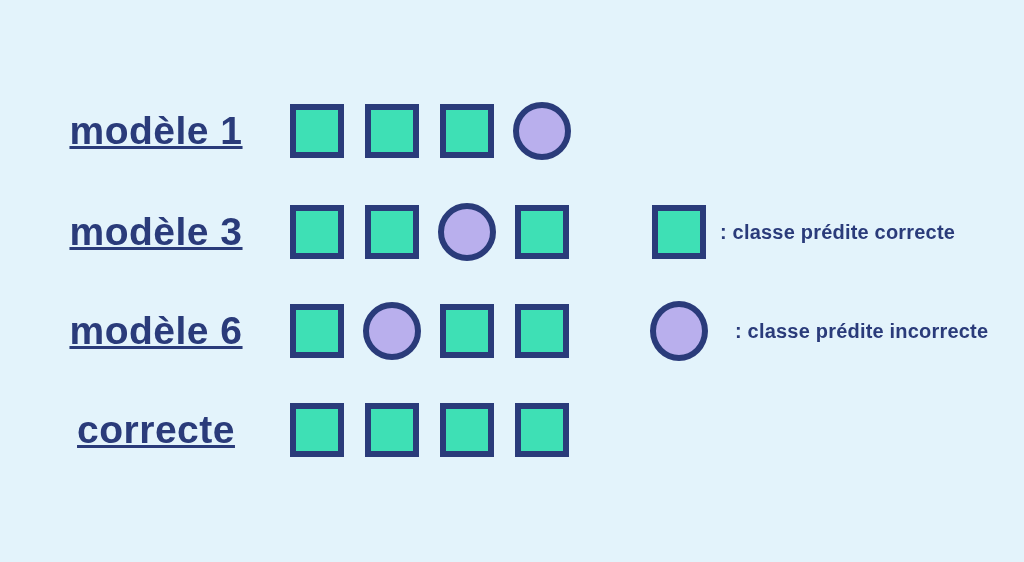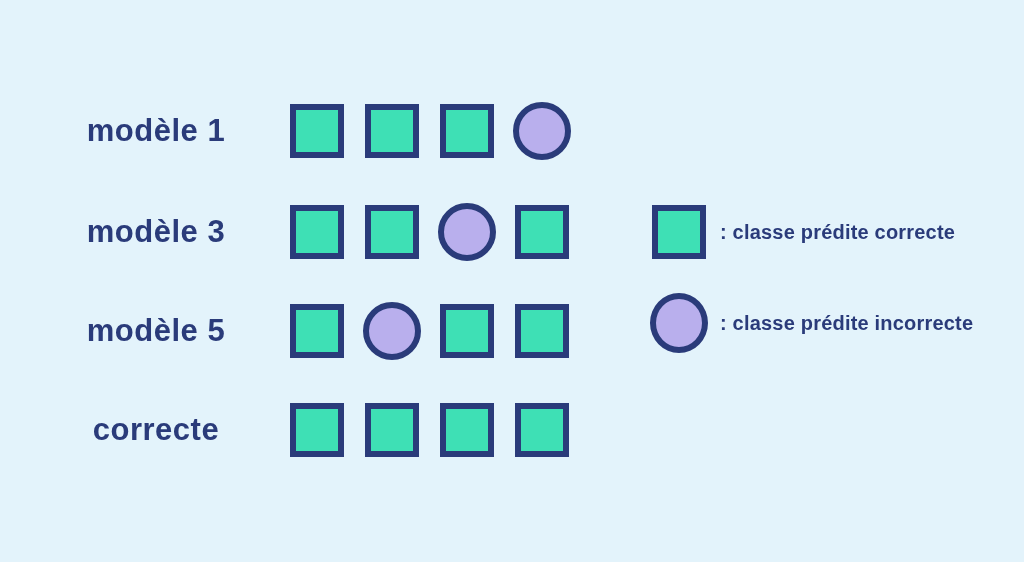--- a/index.html
+++ b/index.html
@@ -19,24 +19,25 @@
     left: 0;
     height: 58px;
     display: flex;
     align-items: center;
   }
   .row-label {
     position: absolute;
     left: 40px;
     width: 232px;
     text-align: center;
-    font-size: 31px;
+    font-size: 39px;
     font-weight: bold;
     letter-spacing: 0.5px;
     color: var(--navy, #2A3B7A);
+    text-decoration: underline;
   }
   .shapes {
     position: absolute;
     left: 288px;
     top: 0;
     height: 58px;
     display: flex;
     gap: 17px;
   }
   .cell {
@@ -118,21 +119,21 @@
           </div>
           <div class="cell">
             <div class="shape-incorrect"></div>
           </div>
           <div class="cell">
             <div class="shape-correct"></div>
           </div>
         </div>
       </div>
       <div class="model-row" style="top: 302px;">
-        <div class="row-label">modèle 5</div>
+        <div class="row-label">modèle 6</div>
         <div class="shapes">
           <div class="cell">
             <div class="shape-correct"></div>
           </div>
           <div class="cell">
             <div class="shape-incorrect"></div>
           </div>
           <div class="cell">
             <div class="shape-correct"></div>
           </div>
@@ -159,20 +160,20 @@
         </div>
       </div>
     </div>
   <div>
       <div class="legend-item" style="top: 203px;">
         <div class="cell">
           <div class="shape-correct"></div>
         </div>
         <div class="legend-label">: classe prédite correcte</div>
       </div>
-      <div class="legend-item" style="top: 294px;">
+      <div class="legend-item" style="top: 302px; gap: 15px;">
         <div class="cell">
           <div class="shape-incorrect"></div>
         </div>
         <div class="legend-label">: classe prédite incorrecte</div>
       </div>
     </div>
 </div>
 
 </body></html>

